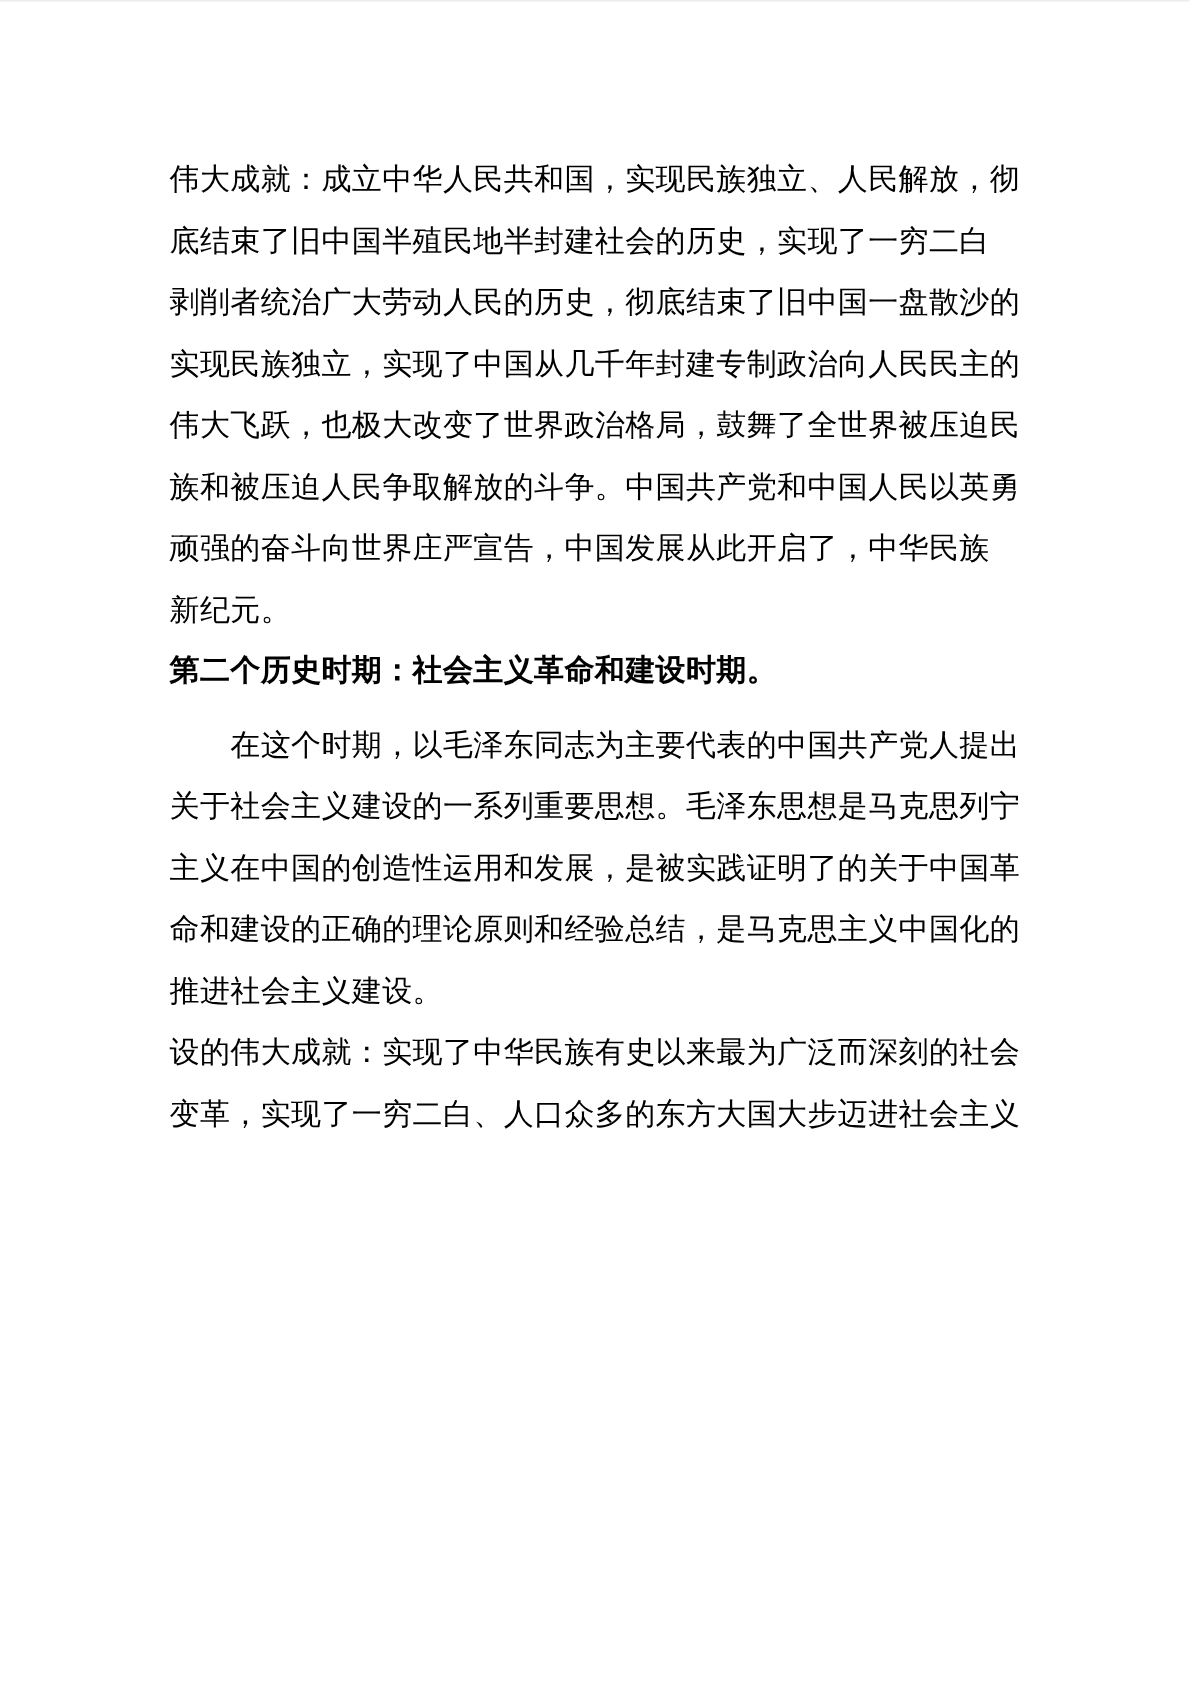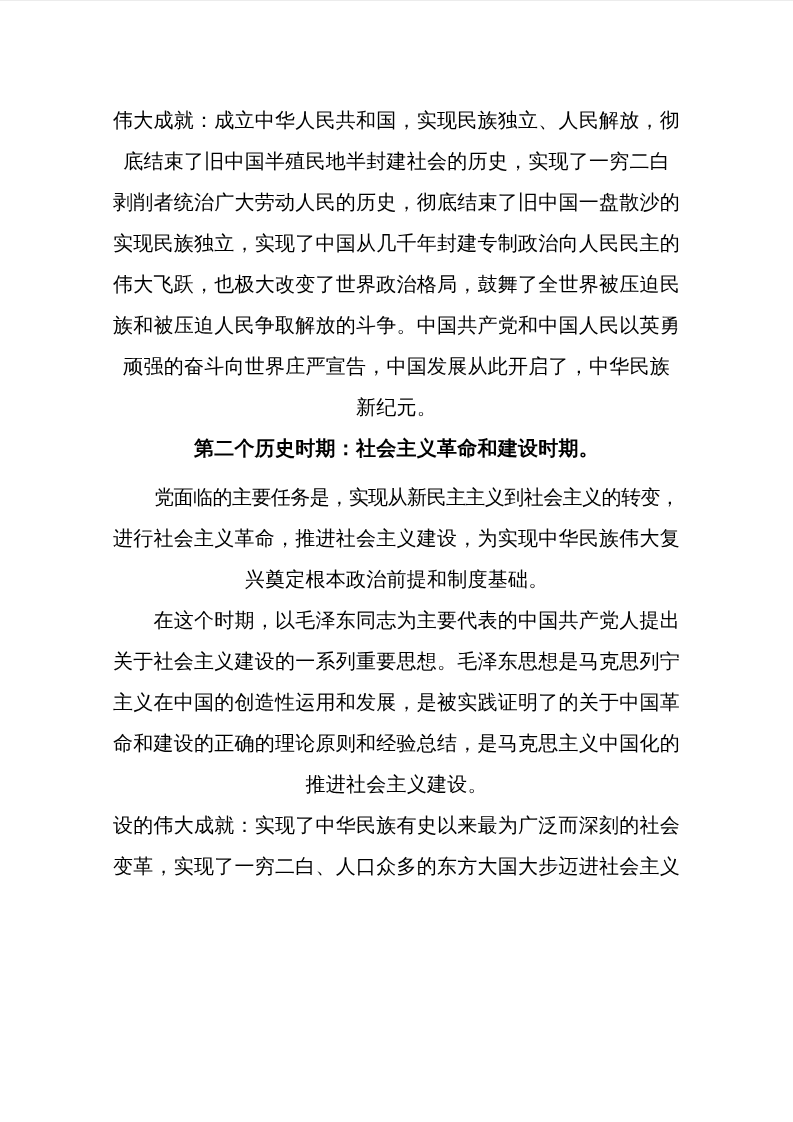--- a/index.html
+++ b/index.html
@@ -21,59 +21,54 @@
     box-sizing: border-box;
     background: #ffffff;
     border-top: 1px solid #ececec;
   }
   .text-body {
     position: absolute;
     left: 113px;
     top: 99px;
     width: 567px;
   }
-  .paragraph { margin: 0; padding: 0; text-align: center; }
+  .paragraph { margin: 0; padding: 0; }
   .paragraph.heading { margin-bottom: 8px; }
   .line {
     height: 41px;
     line-height: 41px;
     font-size: 20px;
     letter-spacing: 0.25px;
     white-space: nowrap;
     color: #000000;
   }
   .line.indent { padding-left: 40.5px; }
   
   .line.tight { letter-spacing: -0.55px; }
-  .paragraph.heading .line { font-weight: bold; }
+  .paragraph.heading .line { font-weight: bold; font-family: Liberation Mono, monospace; }
 </style>
 </head>
 <body>
 
 <div class="page">
   <div class="text-body">
       <div class="paragraph">
         <div class="line">伟大成就：成立中华人民共和国，实现民族独立、人民解放，彻</div>
         <div class="line">底结束了旧中国半殖民地半封建社会的历史，实现了一穷二白</div>
         <div class="line">剥削者统治广大劳动人民的历史，彻底结束了旧中国一盘散沙的</div>
         <div class="line">实现民族独立，实现了中国从几千年封建专制政治向人民民主的</div>
         <div class="line">伟大飞跃，也极大改变了世界政治格局，鼓舞了全世界被压迫民</div>
         <div class="line">族和被压迫人民争取解放的斗争。中国共产党和中国人民以英勇</div>
         <div class="line">顽强的奋斗向世界庄严宣告，中国发展从此开启了，中华民族</div>
         <div class="line">新纪元。</div>
       </div>
       <div class="paragraph heading">
         <div class="line">第二个历史时期：社会主义革命和建设时期。</div>
       </div>
       <div class="paragraph">
-        <div class="line indent tight">党面临的主要任务是，实现从新民主主义到社会主义的转变，</div>
-        <div class="line">进行社会主义革命，推进社会主义建设，为实现中华民族伟大复</div>
-        <div class="line">兴奠定根本政治前提和制度基础。</div>
-      </div>
-      <div class="paragraph">
         <div class="line indent">在这个时期，以毛泽东同志为主要代表的中国共产党人提出</div>
         <div class="line">关于社会主义建设的一系列重要思想。毛泽东思想是马克思列宁</div>
         <div class="line">主义在中国的创造性运用和发展，是被实践证明了的关于中国革</div>
         <div class="line">命和建设的正确的理论原则和经验总结，是马克思主义中国化的</div>
         <div class="line">推进社会主义建设。</div>
       </div>
       <div class="paragraph">
         <div class="line">设的伟大成就：实现了中华民族有史以来最为广泛而深刻的社会</div>
         <div class="line">变革，实现了一穷二白、人口众多的东方大国大步迈进社会主义</div>
       </div>

